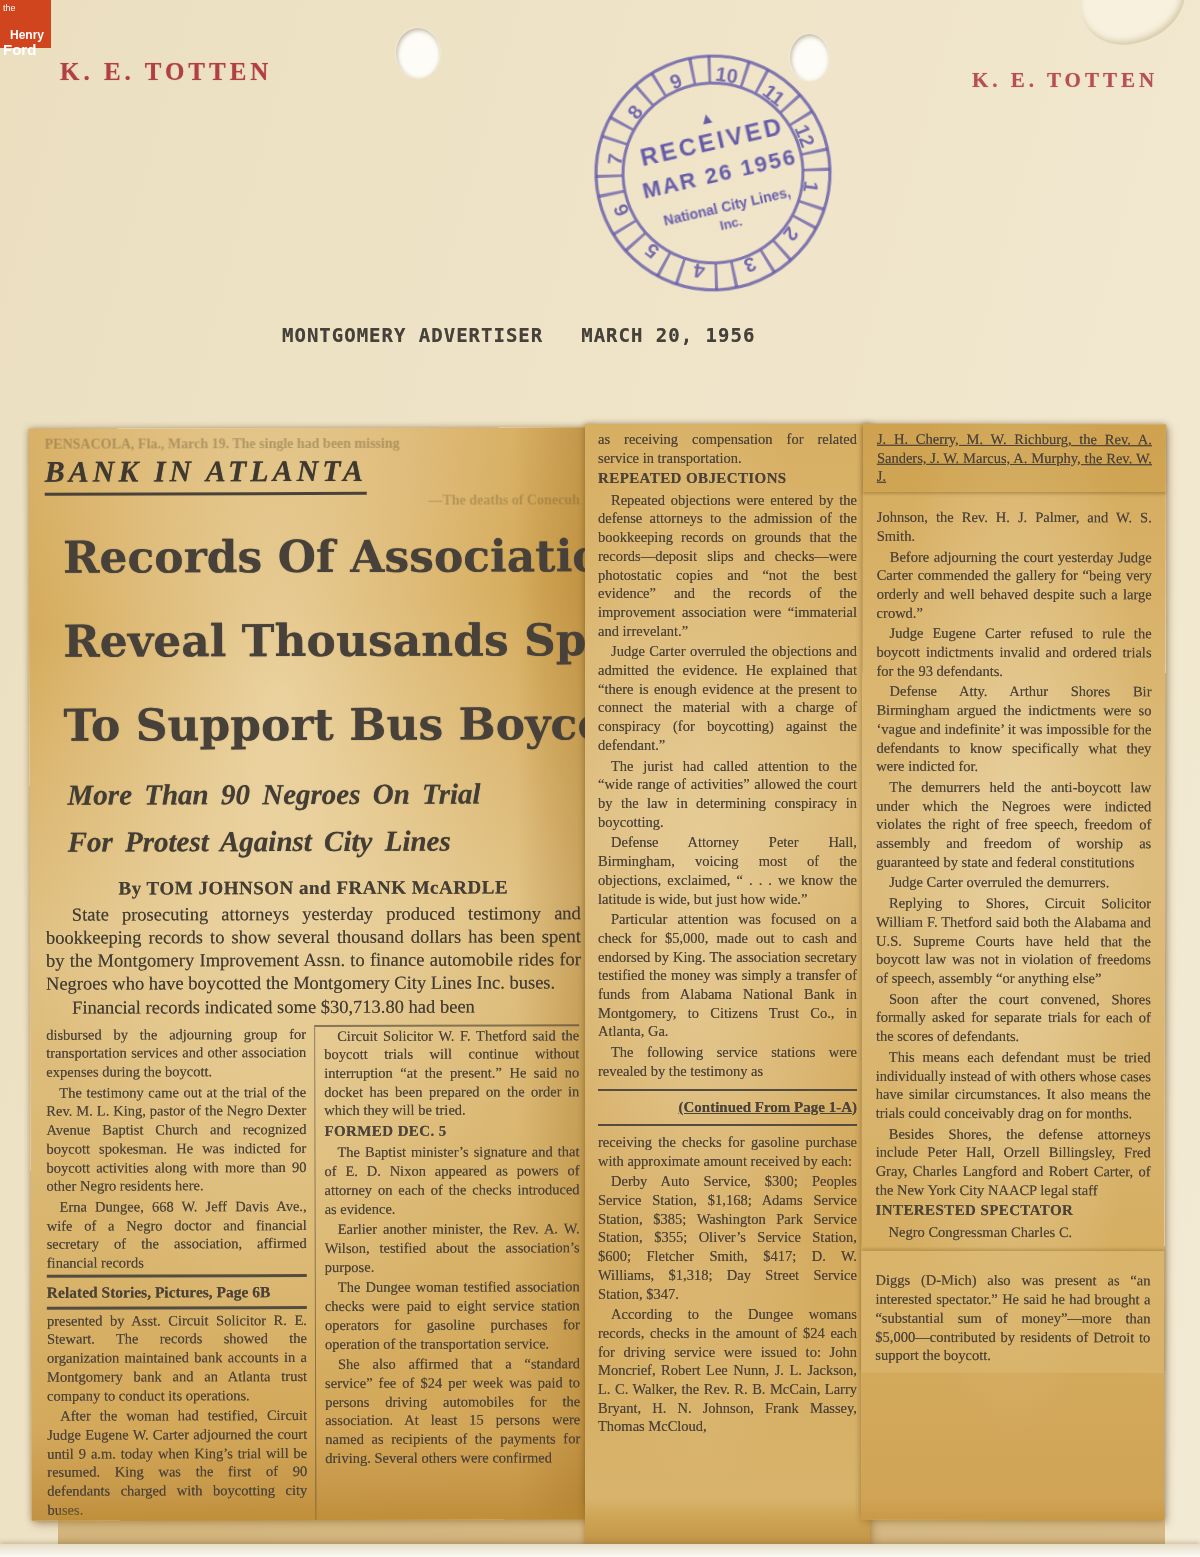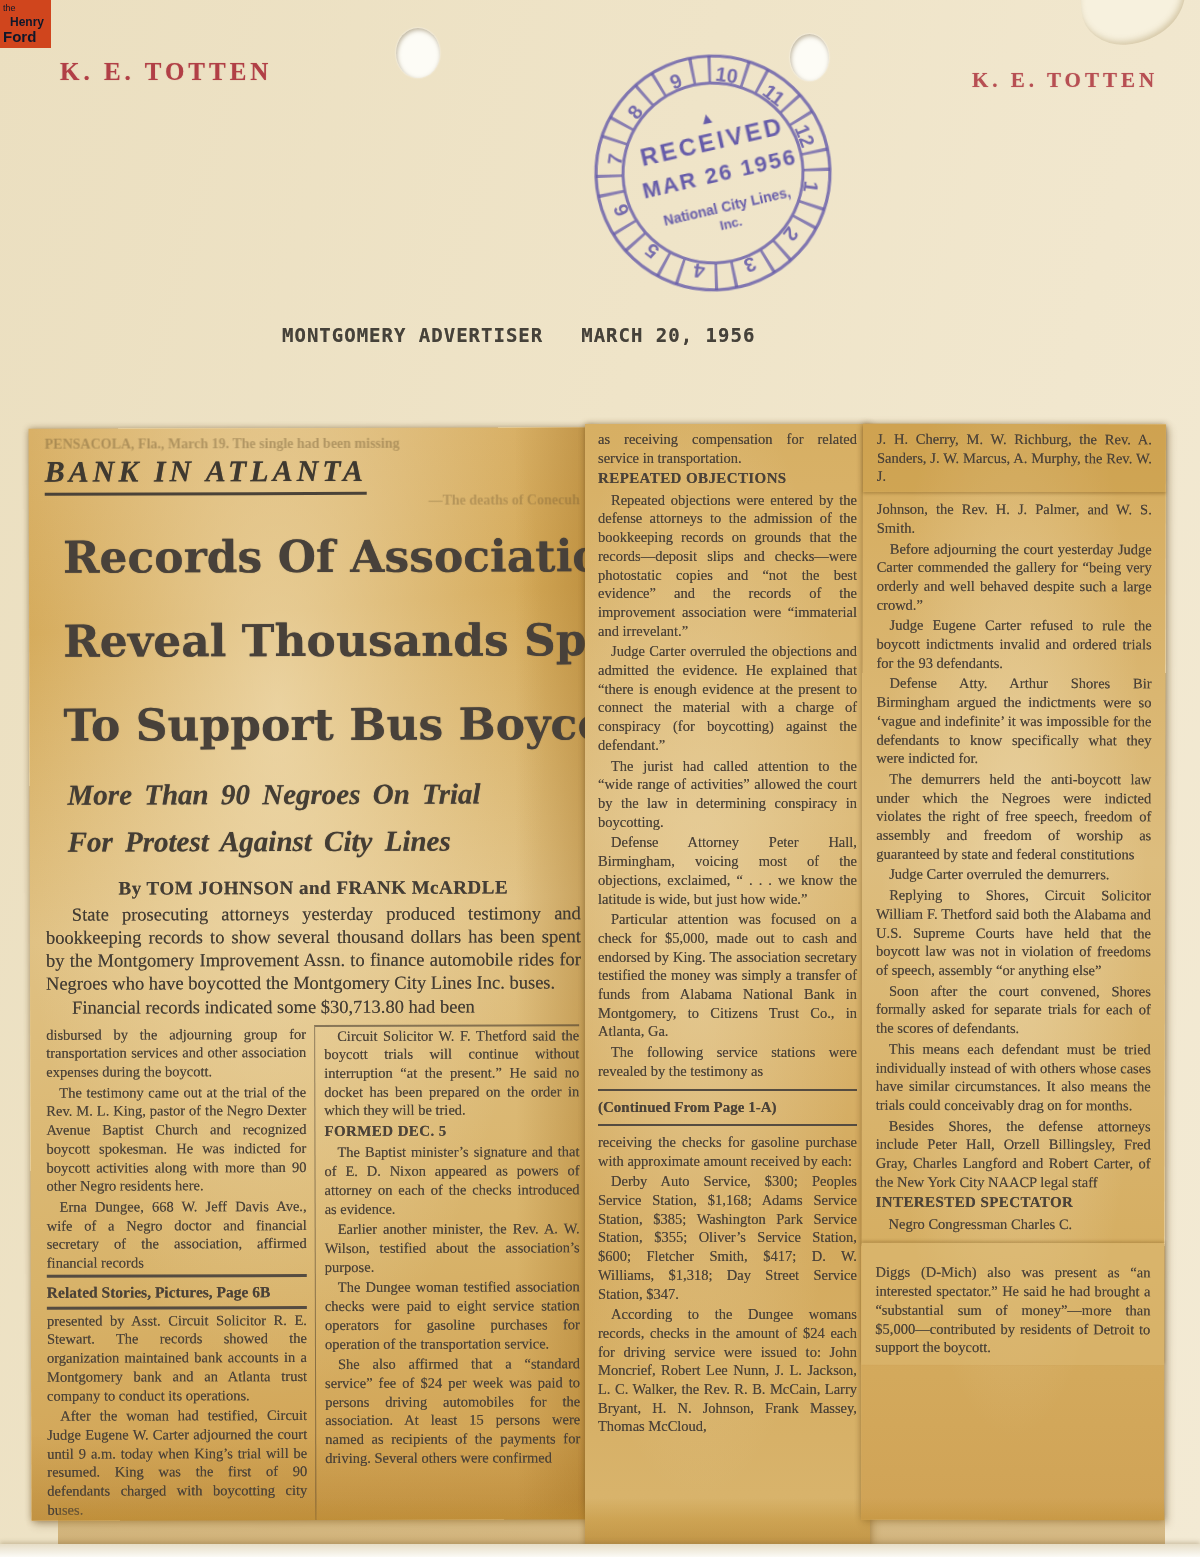--- a/index.html
+++ b/index.html
@@ -3,23 +3,23 @@
 <meta charset="utf-8">
 <style>
   html,body{margin:0;padding:0;background:#888;}
   .page{
     position:relative;width:1200px;height:1557px;overflow:hidden;margin:0 auto;
     background:linear-gradient(105deg,#ebdfc0 0%,#efe4c8 45%,#f3ead4 100%);
     font-family:"Liberation Serif",serif;
   }
   
   .logo{position:absolute;left:0;top:0;width:51px;height:48px;background:#d0451d;
-    color:#0f172a;font-family:"Liberation Sans",sans-serif;line-height:1;padding-top:4px;box-sizing:border-box;}
+    color:#ffffff;font-family:"Liberation Sans",sans-serif;line-height:1;padding-top:4px;box-sizing:border-box;}
   .logo-the{display:block;font-size:9px;margin-left:3px;}
-  .logo-henry{display:block;font-size:12px;font-weight:bold;margin-left:10px;margin-top:3px;}
+  .logo-henry{display:block;font-size:12px;font-weight:bold;margin-left:10px;margin-top:16px;}
   .logo-ford{display:block;font-size:15px;font-weight:bold;margin-left:3px;margin-top:1px;}
   
   .totten{position:absolute;color:#b13f46;font-weight:bold;letter-spacing:4px;
     font-family:"Liberation Serif",serif;text-shadow:0 0 1px rgba(177,63,70,.55);}
   .totten-left{left:60px;top:58px;font-size:25px;}
   .totten-right{left:972px;top:68px;font-size:21px;opacity:.9;}
   
   .stamp{position:absolute;left:588px;top:48px;width:250px;height:250px;
     transform:rotate(-2deg);filter:blur(.3px);opacity:.92;z-index:3;}
   .stamp svg{position:absolute;left:0;top:0;}
@@ -89,24 +89,24 @@
     text-shadow:0 0 .55px rgba(75,66,56,.7);}
   .body-text p{margin:0 0 2px;text-indent:13px;}
   .body-text p.noindent{text-indent:0;}
   .col-subhead{font-weight:bold;font-size:15px;letter-spacing:.4px;margin:2px 0;}
   .two-col{display:flex;margin-top:6px;}
   .colA{width:268px;padding-right:8px;box-sizing:border-box;}
   .colB{width:265px;border-left:1px solid rgba(60,50,40,.5);border-top:2px solid rgba(60,50,40,.55);
     padding-left:9px;box-sizing:border-box;}
   .related{border-top:3px solid #554c41;border-bottom:3px solid #554c41;
     font-weight:bold;font-size:15.5px;padding:5px 0 4px;margin:9px 0;text-indent:0 !important;}
-  .continued{border-top:2px solid #554c41;border-bottom:2px solid #554c41;text-align:left;
-    font-weight:bold;font-size:15px;padding:7px 0;margin:8px 0 7px;}
-  .strip-top{background:rgba(188,138,48,.26);margin:-6px -14px 8px;padding:6px 14px 4px;
-    box-shadow:0 2px 3px rgba(110,75,20,.35);}
+  .continued{border-top:2px solid #554c41;border-bottom:2px solid #554c41;text-align:right;
+    font-weight:bold;font-size:15px;padding:7px 0;margin:8px 0 7px;text-decoration:underline;}
+  .strip-top{background:rgba(188,138,48,.26);margin:-6px -14px 16px;padding:6px 14px 4px;
+    box-shadow:0 2px 3px rgba(110,75,20,.35);text-decoration:underline;}
   .strip-bottom{background:rgba(222,188,120,.45);margin:10px -14px 0;padding:20px 14px 6px;
     box-shadow:0 -2px 3px rgba(110,75,20,.3);}
   
   .tape-bottom{position:absolute;left:58px;top:1498px;width:1107px;height:46px;z-index:4;
     background:linear-gradient(rgba(200,152,60,.0),rgba(190,140,48,.4) 45%,rgba(170,118,32,.5));}
   .page-edge{position:absolute;left:0;right:0;bottom:0;height:13px;z-index:5;
     background:linear-gradient(#e6ddc6,#fbfaf5);box-shadow:0 -2px 4px rgba(120,100,60,.3);}
 </style>
 </head>
 <body>

